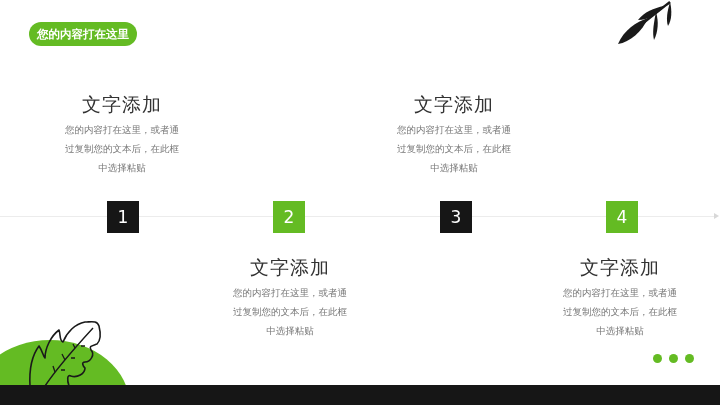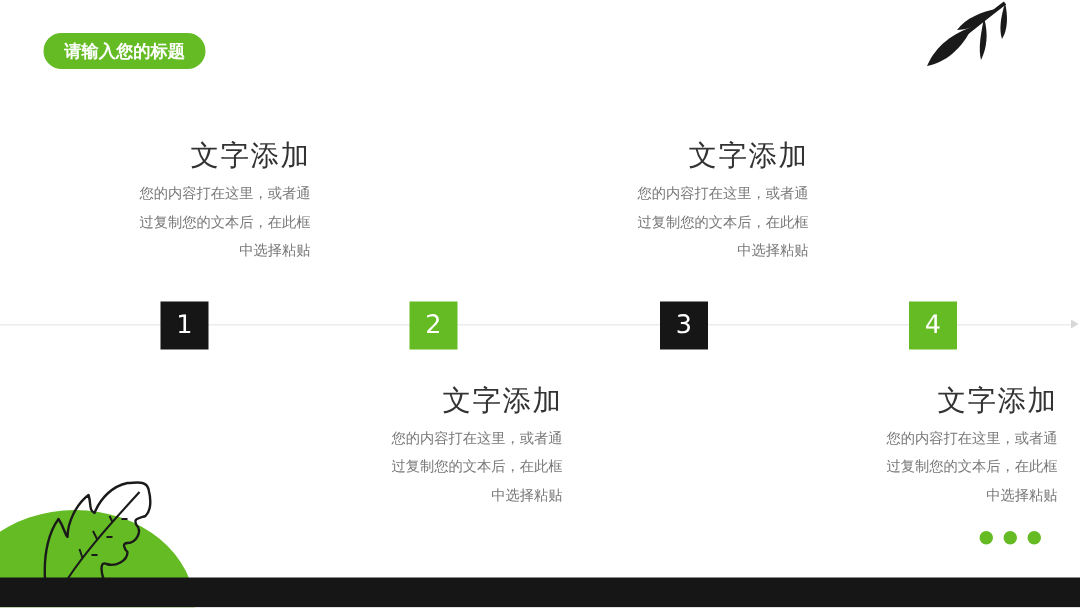--- a/index.html
+++ b/index.html
@@ -24,21 +24,21 @@
     }
 
     .step-box {
       position: absolute; top: 201px; width: 32px; height: 32px;
       color: #fff; font-size: 17px; line-height: 32px; text-align: center;
       font-family: "DejaVu Sans", sans-serif;
     }
     .step-box.dark { background: #161616; }
     .step-box.green { background: #64bb23; }
 
-    .block { position: absolute; width: 170px; text-align: right; }
+    .block { position: absolute; width: 170px; text-align: center; }
     .block .heading {
       font-size: 19px; color: #333; letter-spacing: 1px; line-height: 26px; font-weight: normal;
     }
     .block .body {
       margin-top: 3px; font-size: 9.5px; color: #777; line-height: 19px;
     }
 
     .green-hill {
       position: absolute; left: -30px; top: 340px; width: 160px; height: 110px;
       background: #64bb23; border-radius: 50% 50% 0 0 / 60% 60% 0 0;
@@ -51,21 +51,21 @@
 
     .footer-bar {
       position: absolute; left: 0; top: 385px; width: 720px; height: 20px; background: #161616;
     }
   </style>
 </head>
 <body>
 
 <div class="slide">
 
-  <div class="title-pill">请输入您的标题</div>
+  <div class="title-pill">您的内容打在这里</div>
 
   <svg class="leaf-top" viewBox="0 0 60 48">
     <path d="M58 2 C50 8 40 16 30 24" stroke="#1a1a1a" stroke-width="2.5" fill="none"></path>
     <path d="M58 2 C55 12 54 20 56 26 C60 20 60 10 58 2 Z" fill="#1a1a1a"></path>
     <path d="M52 6 C42 8 32 12 26 20 C36 20 46 14 52 6 Z" fill="#1a1a1a"></path>
     <path d="M44 12 C42 22 40 32 42 40 C46 32 47 22 44 12 Z" fill="#1a1a1a"></path>
     <path d="M36 18 C24 22 12 30 6 44 C18 42 30 32 36 18 Z" fill="#1a1a1a"></path>
   </svg>
 
   <div class="block" style="left:37px; top:91px;">

